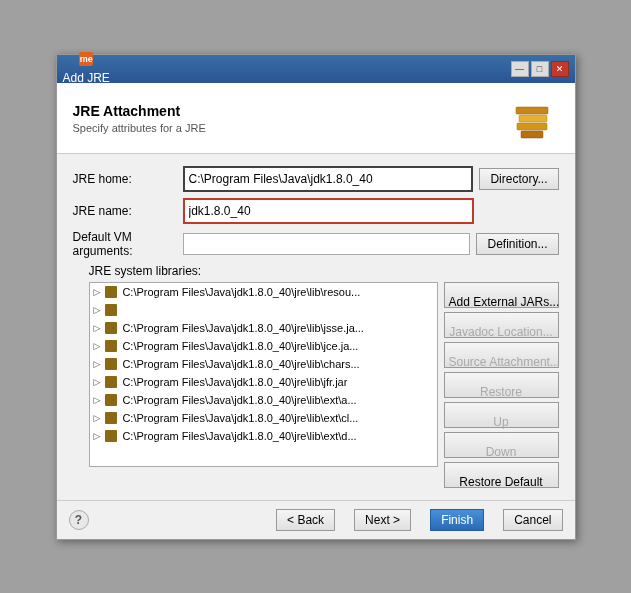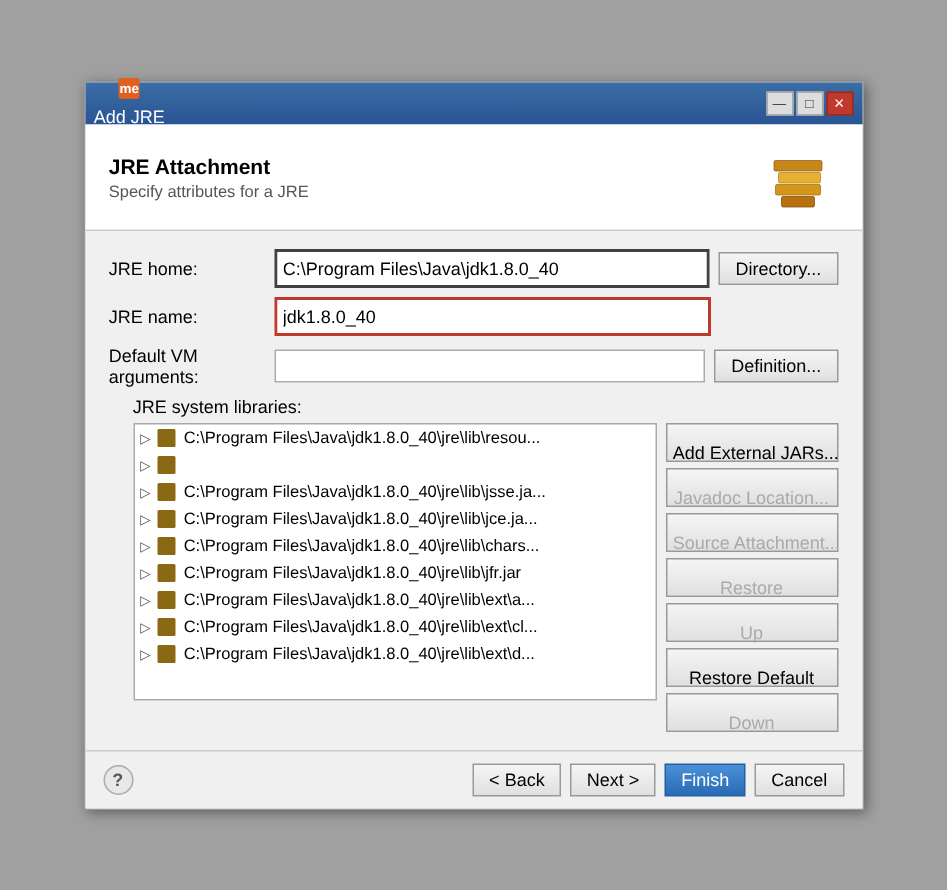--- a/index.html
+++ b/index.html
@@ -233,21 +233,21 @@
       border-top: 1px solid #ccc;
       padding: 8px 12px;
       display: flex;
       align-items: center;
       justify-content: space-between;
       background: #f0f0f0;
     }
     .footer-left {}
     .footer-right {
       display: flex;
-      gap: 6px;
+      gap: 19px;
     }
     .btn-finish {
       background: linear-gradient(to bottom, #4a90d9, #2a6ab5);
       color: white;
       border-color: #2060a0;
     }
     .help-icon {
       width: 20px;
       height: 20px;
       border-radius: 50%;
@@ -394,22 +394,22 @@
                 <span class="lib-text">C:\Program Files\Java\jdk1.8.0_40\jre\lib\ext\d...</span>
               </div>
             </div>
         </div>
         <div class="libraries-buttons">
           <button class="btn">Add External JARs...</button>
           <button class="btn" disabled="">Javadoc Location...</button>
           <button class="btn" disabled="">Source Attachment...</button>
           <button class="btn" disabled="">Restore</button>
           <button class="btn" disabled="">Up</button>
+          <button class="btn" disabled="">Down</button>
           <button class="btn">Restore Default</button>
-          <button class="btn" disabled="">Down</button>
         </div>
       </div>
     </div>
   </div>
 
   <div class="footer">
     <div class="footer-left">
       <div class="help-icon">
         <span>?</span>
       </div>

